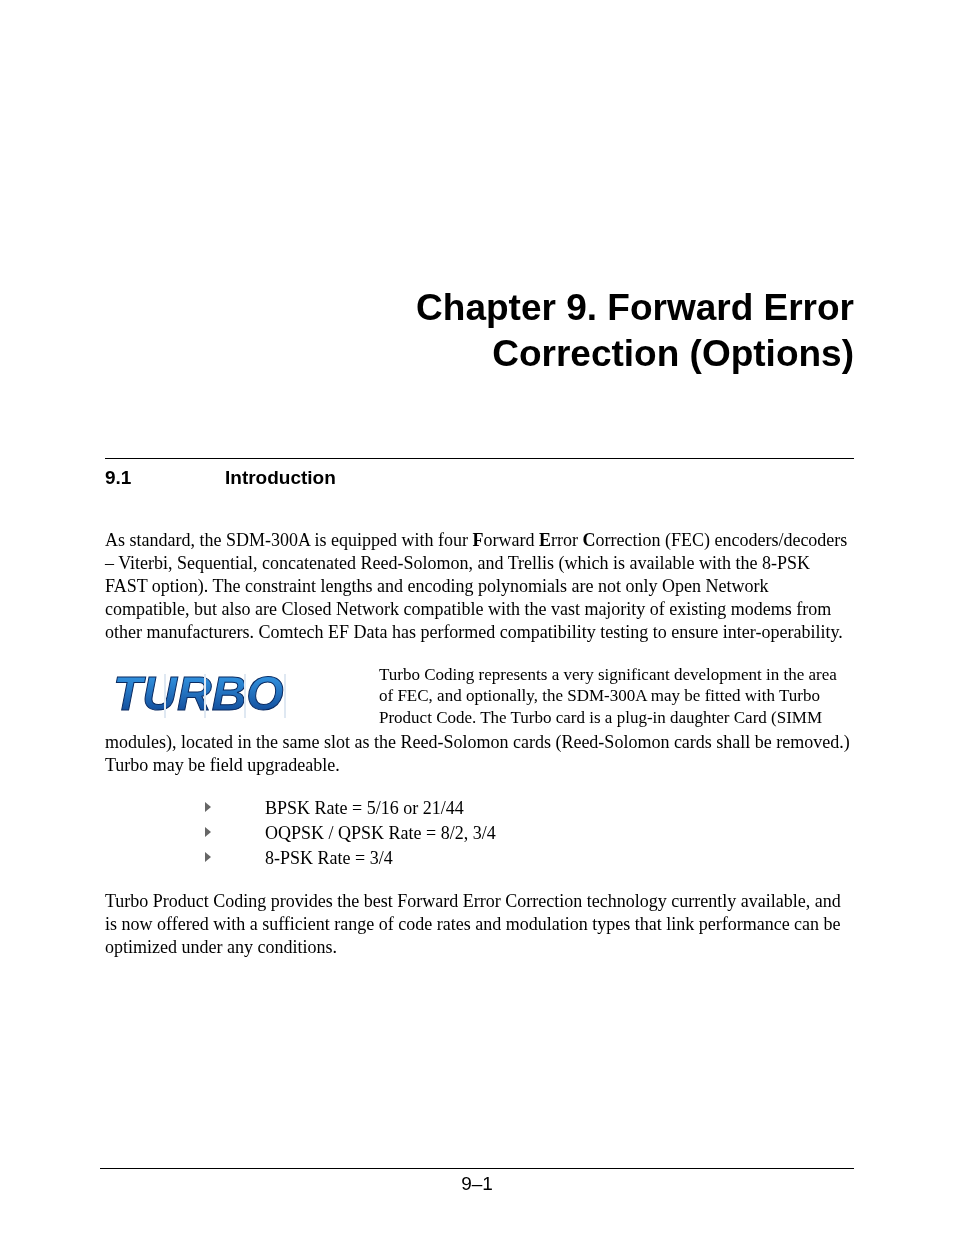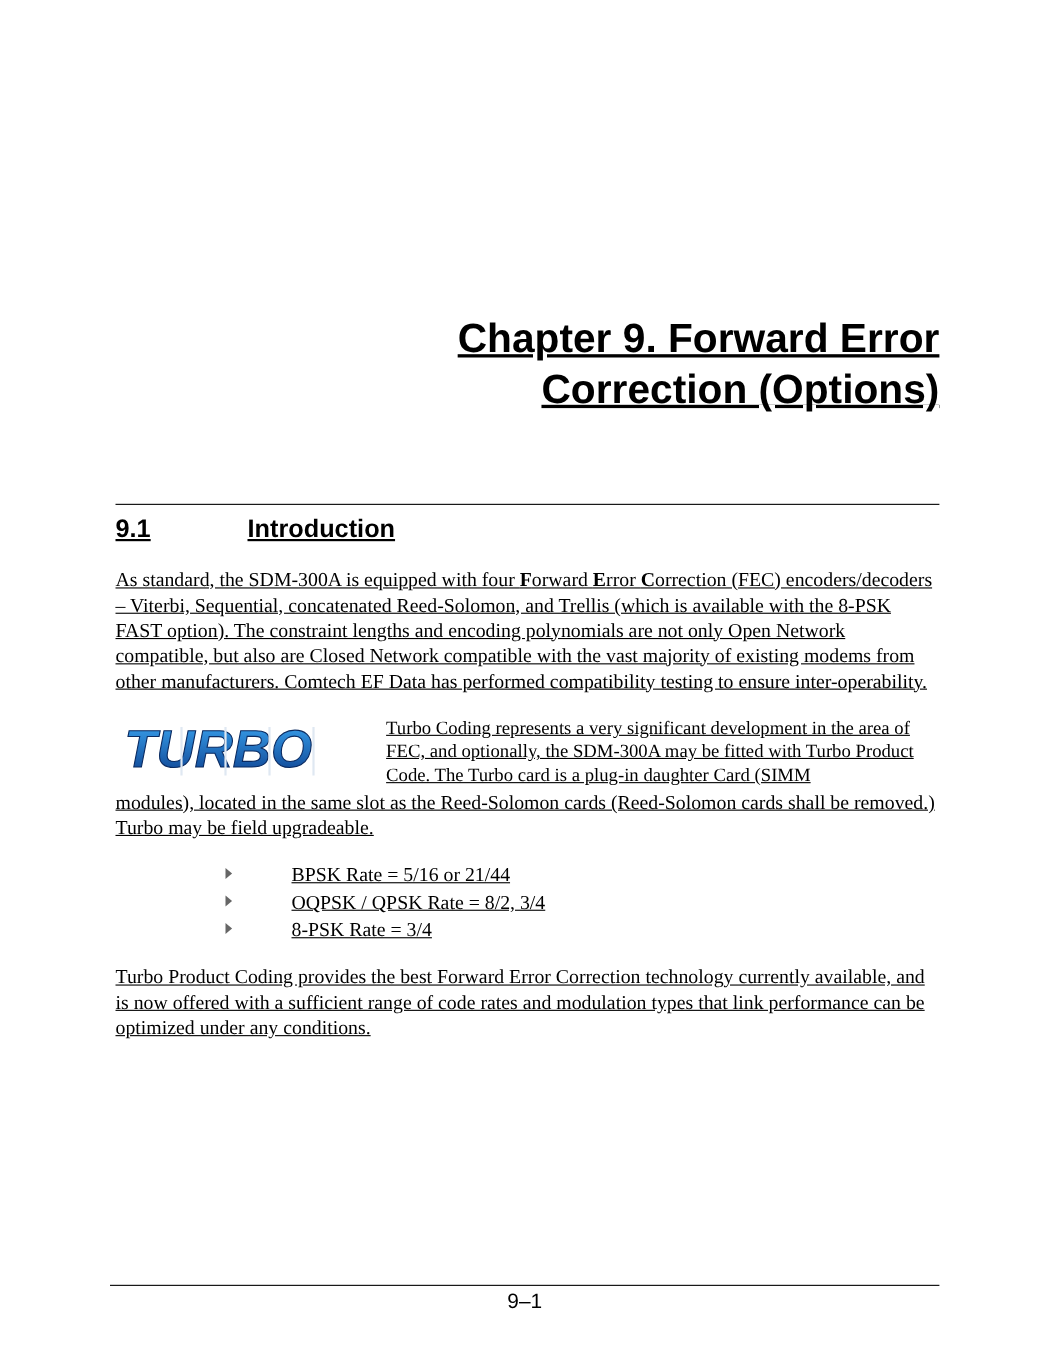--- a/index.html
+++ b/index.html
@@ -8,56 +8,55 @@
     background: #fff;
     font-family: "Times New Roman", Times, serif;
     color: #000;
   }
   .page {
     width: 954px;
     height: 1235px;
     position: relative;
     box-sizing: border-box;
     padding: 285px 100px 0 105px;
-    text-decoration: underline;
   }
   .chapter-title {
     font-family: Arial, Helvetica, sans-serif;
     font-weight: bold;
     font-size: 37px;
     text-align: right;
     line-height: 1.25;
     margin: 0 0 80px 0;
   }
   .hr-top {
     border: none;
     border-top: 1.5px solid #000;
     margin: 0 0 8px 0;
   }
   .section-row {
     display: flex;
     align-items: baseline;
     font-family: Arial, Helvetica, sans-serif;
     font-weight: bold;
-    font-size: 23px;
-    margin-bottom: 22px;
+    font-size: 19px;
+    margin-bottom: 40px;
   }
   .section-num {
     width: 120px;
   }
   .body-block {
     font-size: 18px;
     line-height: 1.28;
   }
   .p {
     margin: 0 0 20px 0;
   }
   .turbo-row {
     display: flex;
-    gap: 16px;
+    gap: 44px;
     margin-bottom: 2px;
     align-items: flex-start;
   }
   .turbo-logo {
     width: 230px;
     height: 62px;
     flex-shrink: 0;
   }
   .turbo-text {
     flex: 1;

